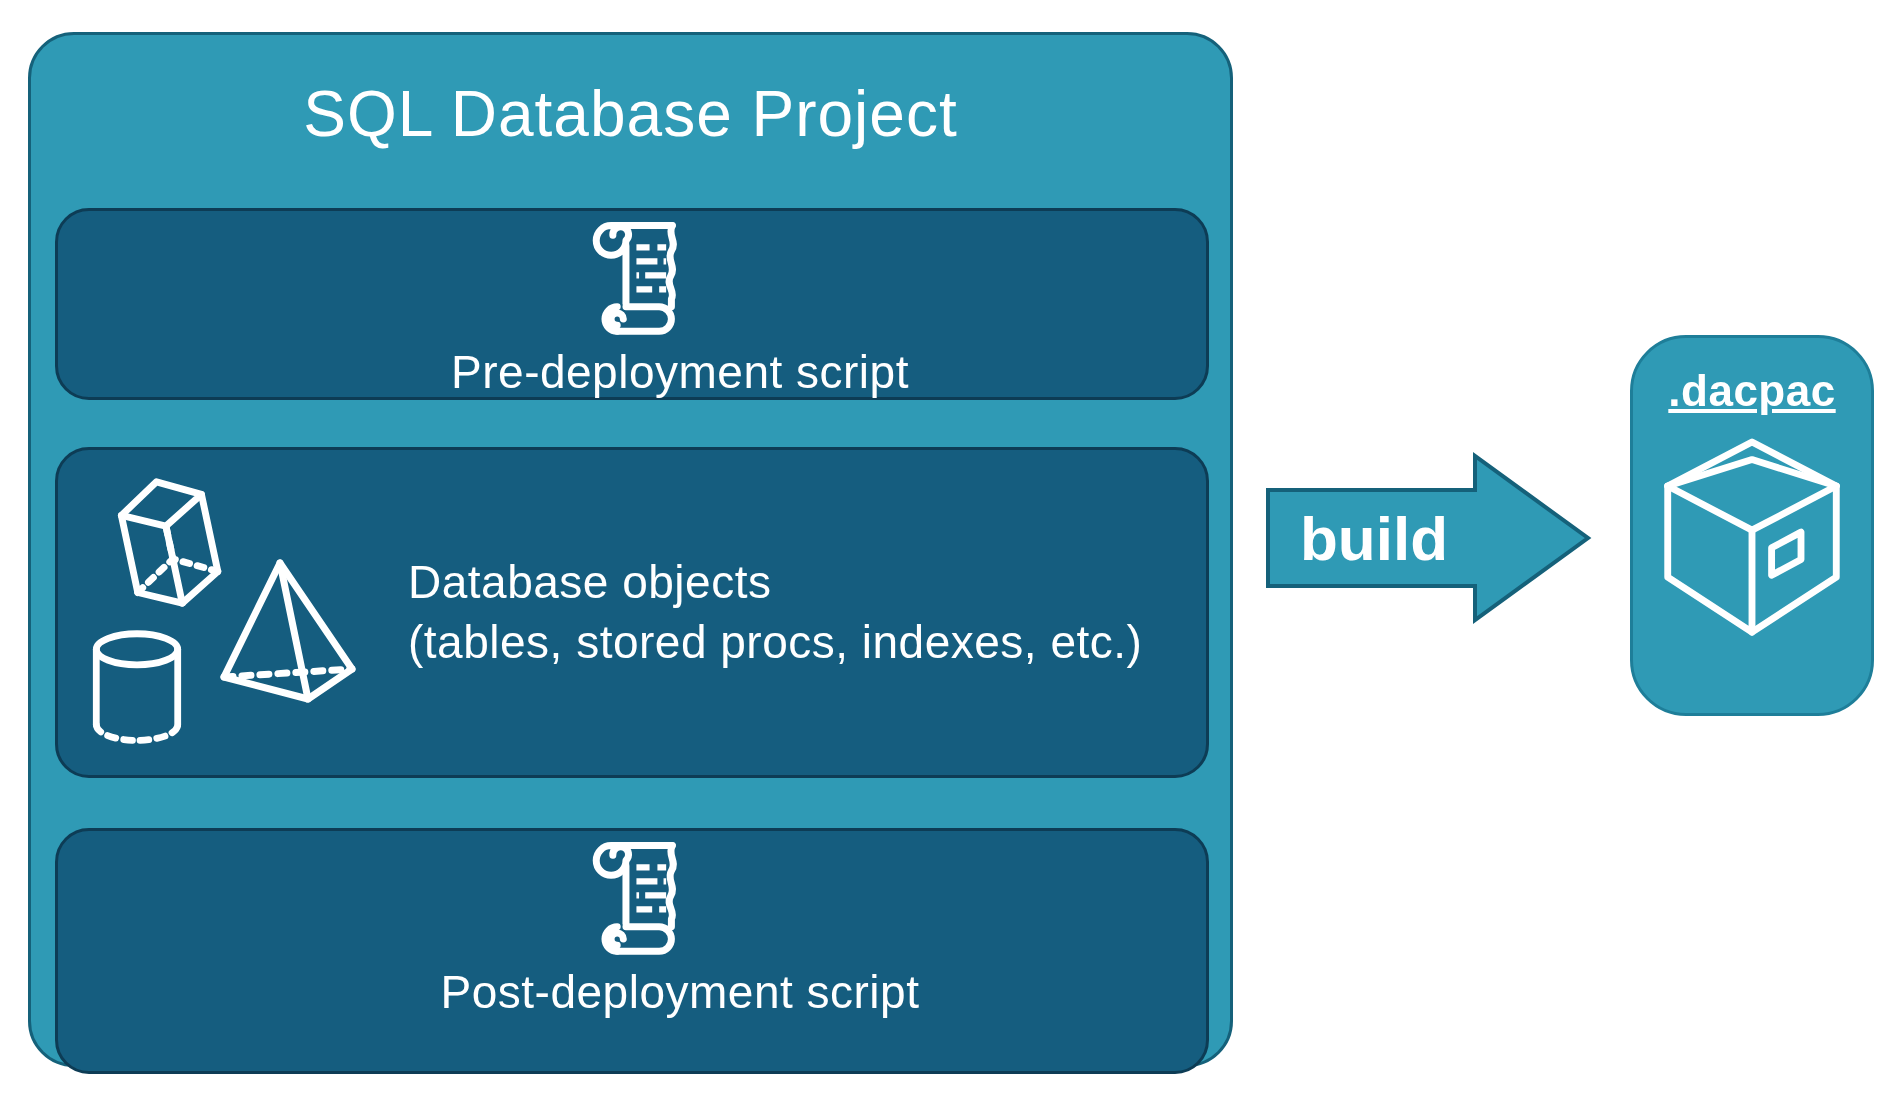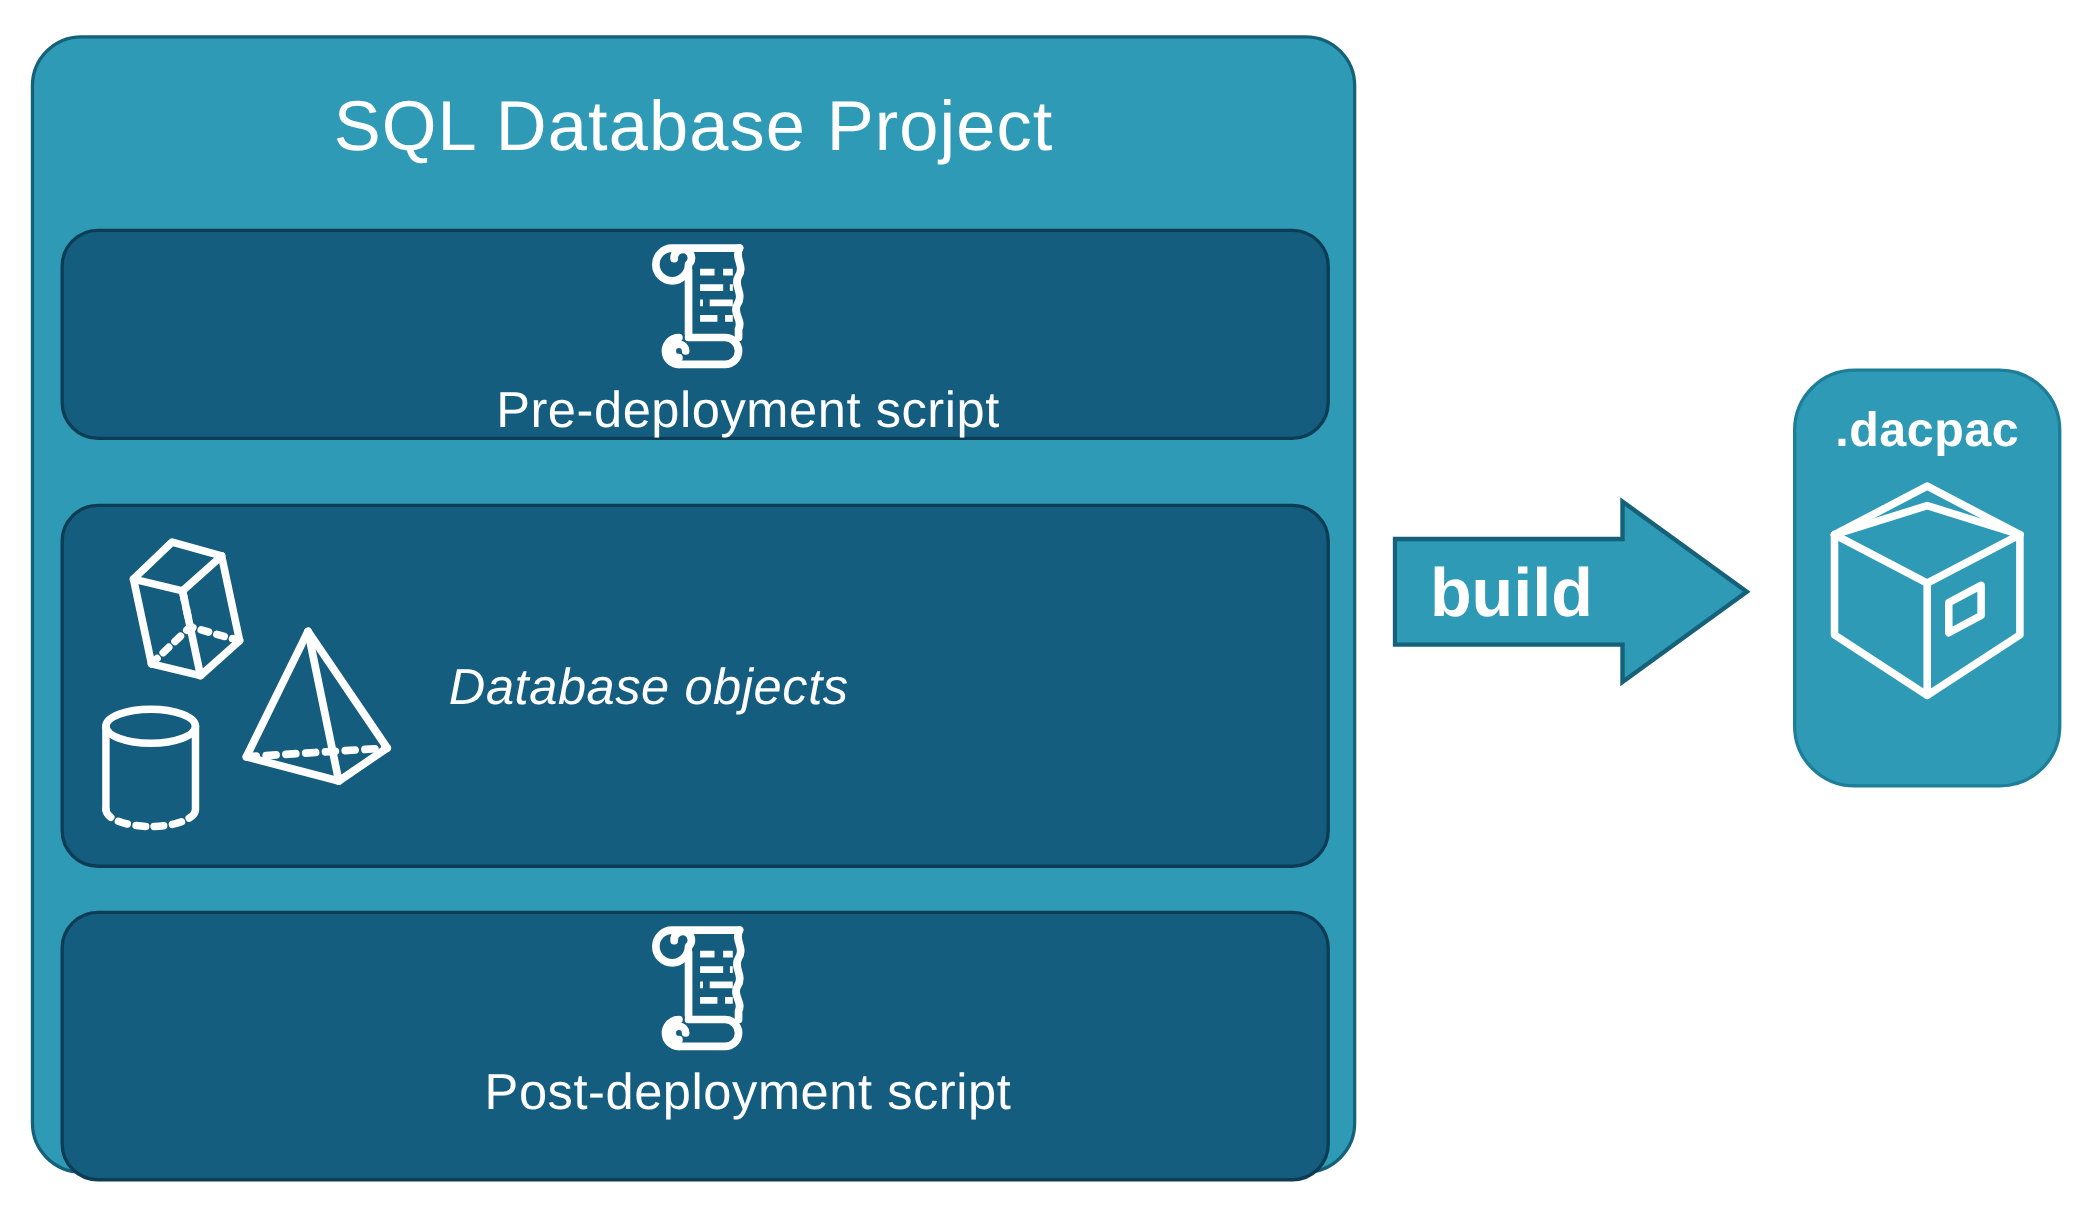--- a/index.html
+++ b/index.html
@@ -28,21 +28,21 @@
   }
 
   
   .row {
     position:absolute; left:24px; width:1154px;
     background:var(--dark-teal,#155d7f);
     border:3px solid var(--inner-border,#0d3c55);
     border-radius:34px;
   }
   .row-1 { top:173px; height:192px; }
-  .row-2 { top:423px; height:331px;font-style:italic; }
+  .row-2 { top:412px; height:331px; }
   .row-3 { top:793px; height:246px; }
 
   .row-flex { display:flex; align-items:center; height:100%;flex-direction:column; }
   .row-flex .icon-scroll { margin-left:22px; width:118px; height:134px; flex:0 0 auto; }
   .row-label {
     margin-left:96px;
     font-size:46px; font-weight:400; letter-spacing:0.5px;
     white-space:nowrap;
   }
 
@@ -63,21 +63,21 @@
     font-size:62px; font-weight:700; fill:var(--text,#ffffff);
   }
 
   
   .dacpac-box {
     position:absolute; left:1630px; top:335px;
     width:244px; height:381px;
     background:var(--teal,#2f9ab5);
     border:3px solid var(--dacpac-border,#1e7e99);
     border-radius:56px;
-    display:flex; flex-direction:column; align-items:center;
+    display:flex; flex-direction:column; align-items:center;text-decoration:underline;
   }
   .dacpac-title {
     margin-top:28px;
     font-size:44px; font-weight:700; letter-spacing:0.5px;
   }
   .icon-package { margin-top:14px; width:196px; height:216px; }
 
   svg { display:block; }
 </style>
 </head>
@@ -129,20 +129,21 @@
     <svg class="obj-icon icon-cylinder" viewBox="0 0 110 130">
       <g fill="none" stroke="#fff" stroke-width="7" stroke-linecap="round" stroke-linejoin="round">
         <ellipse cx="55" cy="24" rx="42" ry="16"></ellipse>
         <path d="M13,24 V102"></path>
         <path d="M97,24 V102"></path>
         <path d="M13,102 A42,16 0 0 0 97,102" stroke-dasharray="9 8"></path>
       </g>
     </svg>
     <div class="obj-text">
       <div>Database objects</div>
+      <div>(tables, stored procs, indexes, etc.)</div>
     </div>
   </div>
 
   <div class="row row-3">
     <div class="row-flex">
       <svg class="icon-scroll" viewBox="0 0 135 150">
         <g fill="none" stroke="#fff" stroke-width="8" stroke-linecap="round" stroke-linejoin="round">
           <path d="M101,15 H31 A17,17 0 1 0 48,32 A9,9 0 1 0 33,26"></path>
           <path d="M101,15 C95,26 107,33 100,44 C94,54 106,62 99,73 C93,83 105,90 100,99 L100,108"></path>
           <path d="M48,38 V104"></path>

